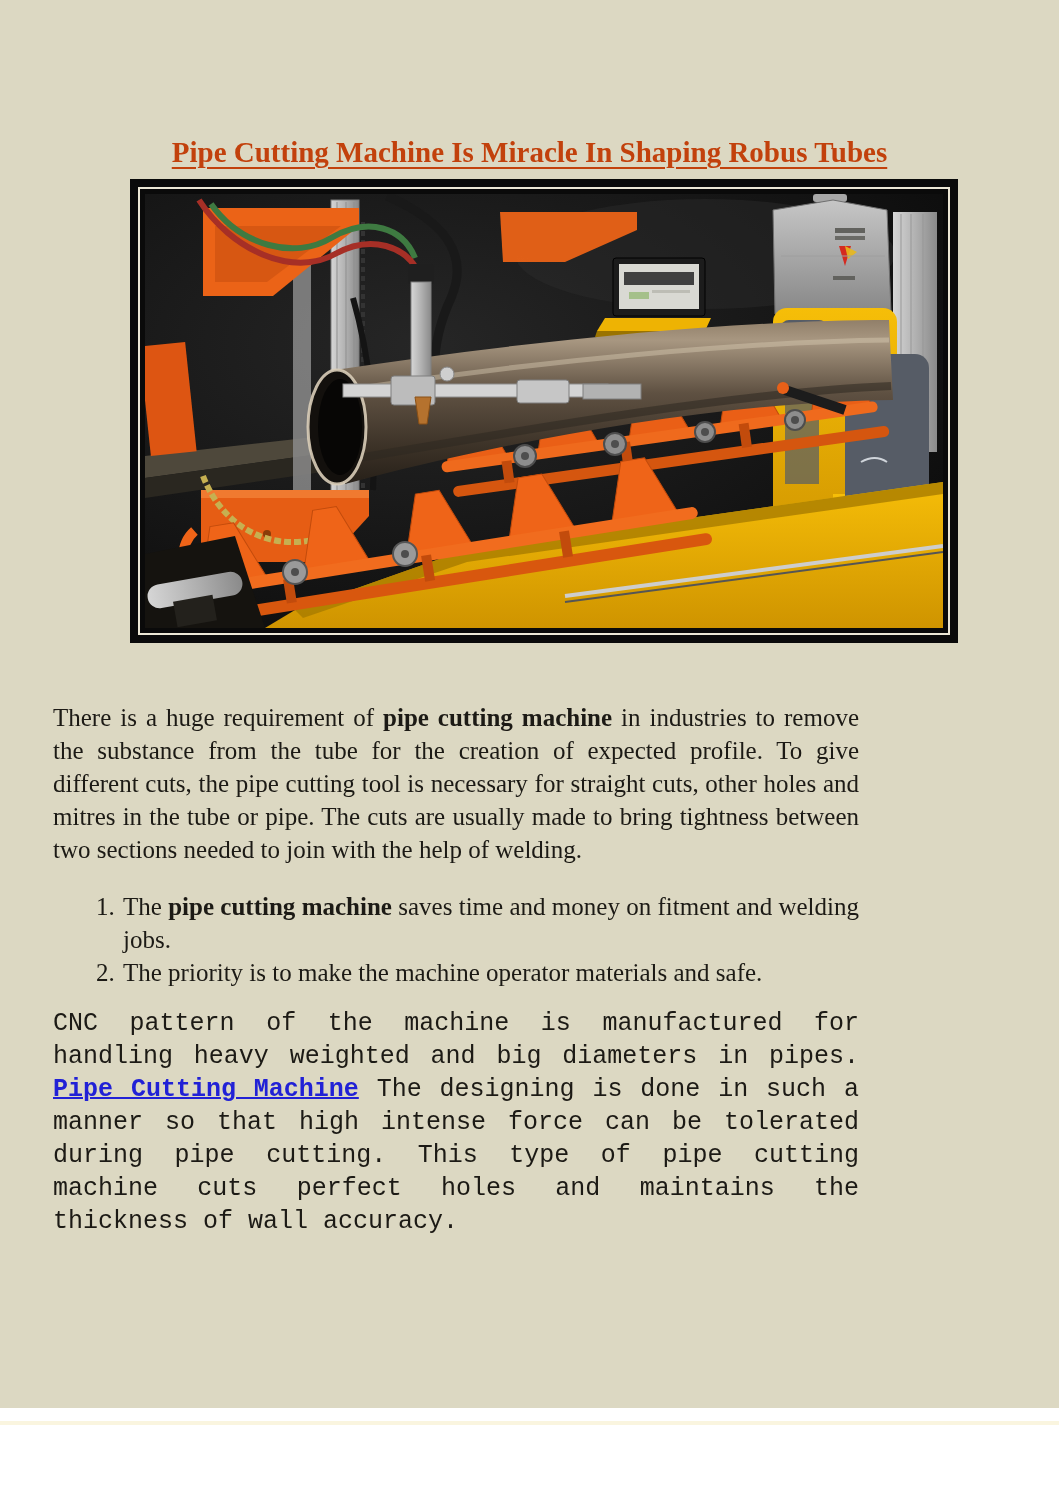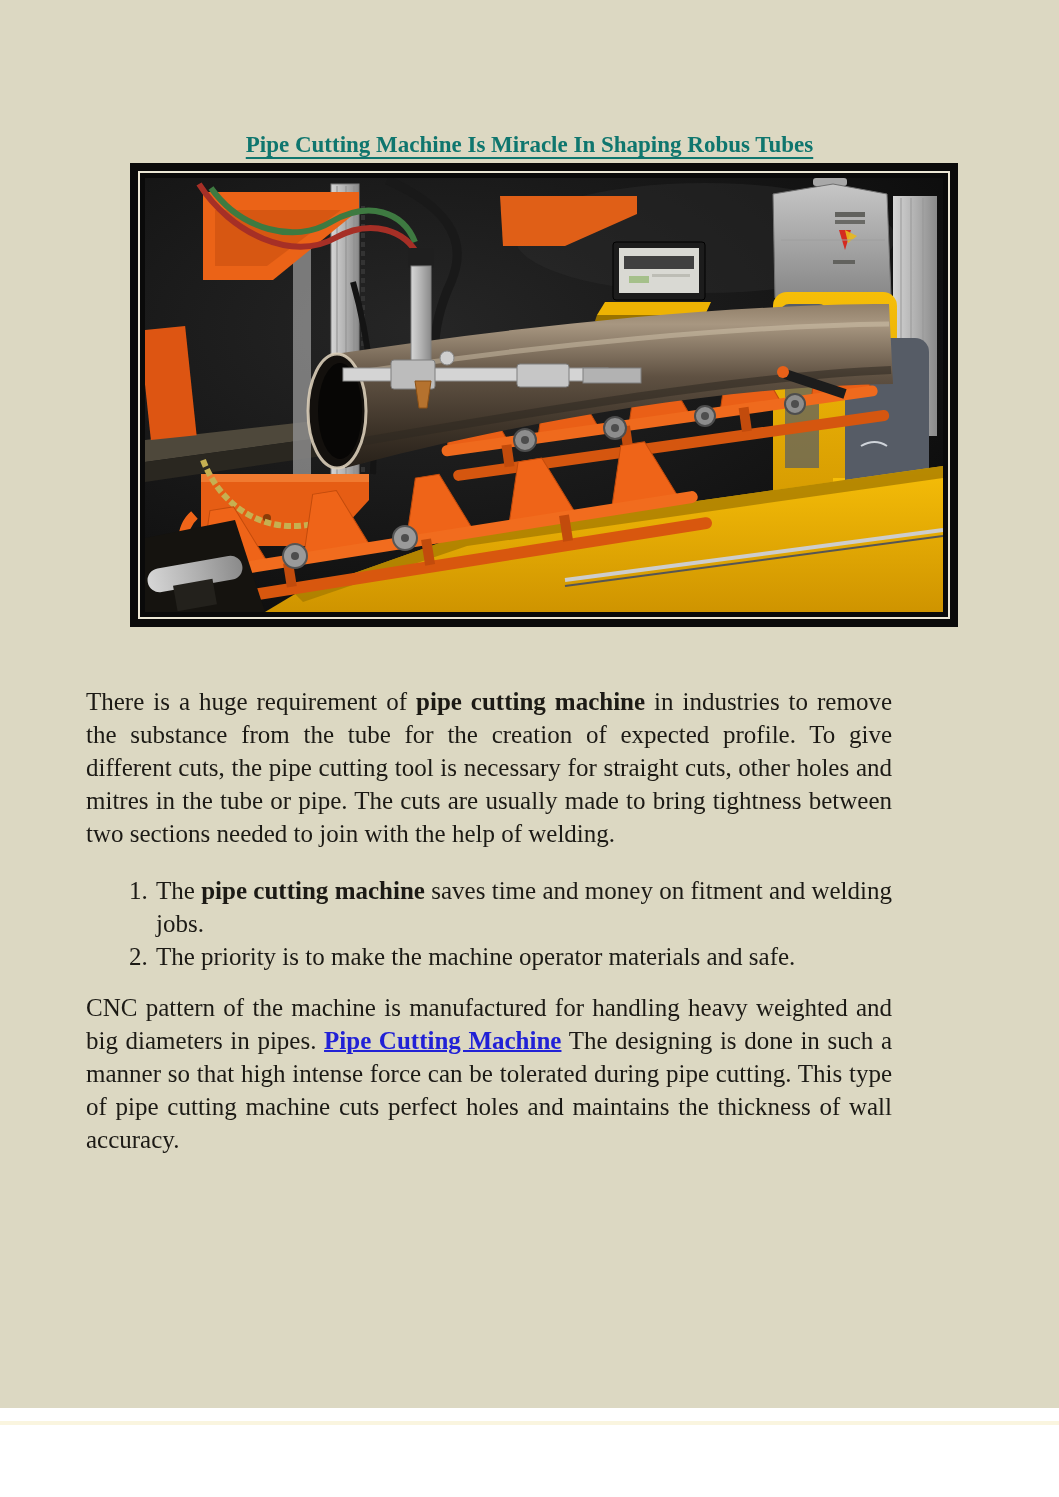--- a/index.html
+++ b/index.html
@@ -7,27 +7,27 @@
 
   .page {
     width:1059px; height:1408px;
     background:#dcd8c2;
     box-sizing:border-box;
     overflow:hidden;
     position:relative;
   }
 
   .title {
-    margin:0;
+    margin:8px;
     padding-top:126px;
     text-align:center;
-    font-size:23px;
+    font-size:29px;
     line-height:37px;
     font-weight:bold;
-    color:#0f766e;
+    color:#c2410c;
     text-decoration:underline;
     text-decoration-thickness:2px;
     text-underline-offset:5px;
   }
 
   .photo-frame {
     width:828px;
     margin:33px 0 0 130px;
     box-sizing:border-box;
     border:8px solid #0a0a0a;
@@ -37,38 +37,38 @@
   .photo-inner {
     border:5px solid #0a0a0a;
     height:434px;
     background:#111;
     overflow:hidden;
   }
   .photo-inner svg { display:block; }
 
   .content {
     width:806px;
-    margin-left:86px;
+    margin-left:53px;
     color:#1c1a15;
     font-size:25px;
     line-height:33px;
     text-align:justify;
   }
   .para { margin:0 0 21px 0; }
   .para-1 { margin-top:58px; }
   strong { font-weight:bold; }
 
   ol.spec-list {
     margin:24px 0 0 0;
     padding-left:68px;
     font-family:Liberation Serif, serif;
   }
   ol.spec-list li { margin:0; padding-left:2px; }
 
-  .para-3 { margin-top:18px; }
+  .para-3 { margin-top:18px;font-family:Liberation Mono, monospace; }
 
   a.doc-link {
     color:#2121d6;
     font-weight:bold;
     text-decoration:underline;
     text-decoration-thickness:2px;
     cursor:pointer;
   }
 
   .page-gap {

